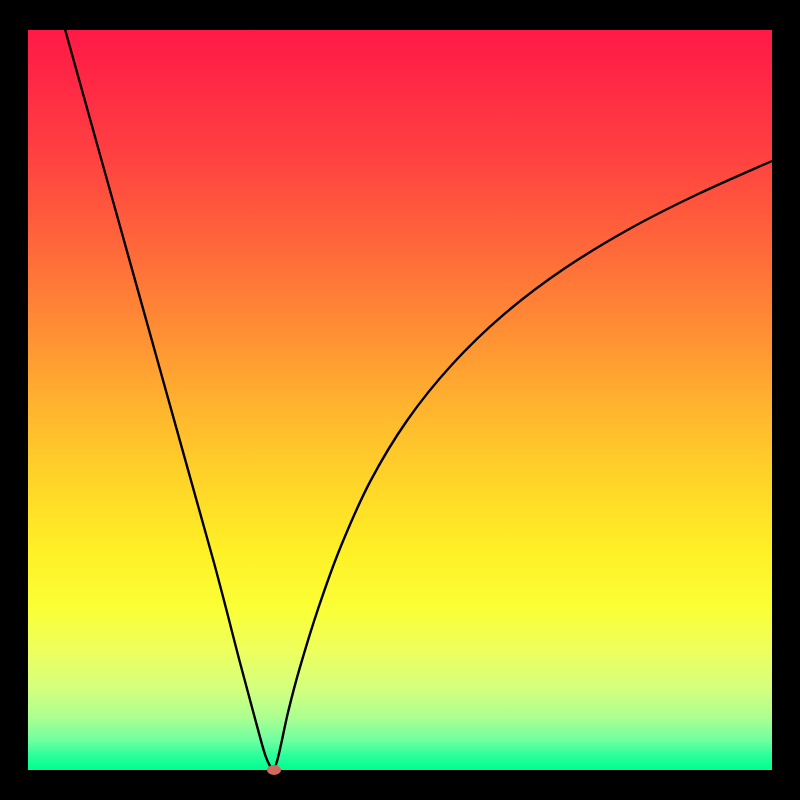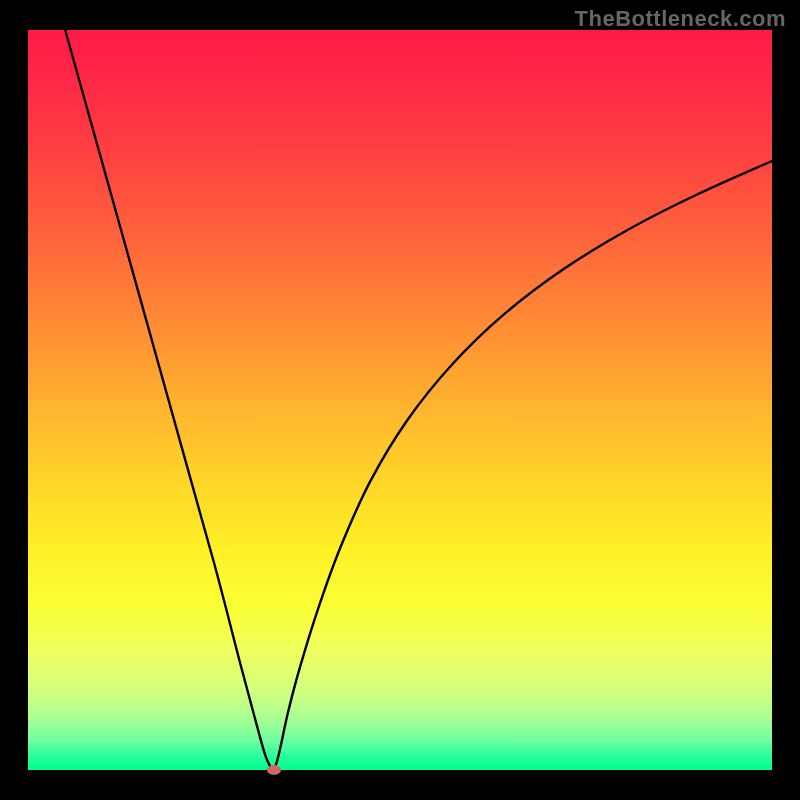--- a/index.html
+++ b/index.html
@@ -66,21 +66,20 @@
     background: #d06a5f;
     border-radius: 50%;
     transform: translate(-50%, -50%);
   }
 </style>
 </head>
 <body>
 
 <div class="frame">
 
-  <div class="watermark">TheBottleneck.com</div>
 
   <div class="plot-area" id="plot-area">
     <svg class="curve" id="curve-svg" viewBox="0 0 744 740" preserveAspectRatio="none">
       <path id="curve-path" fill="none" stroke="#000" stroke-width="2.4" stroke-linecap="round" stroke-linejoin="round" d="M 37.2,0 C 43.896,23.976000000000006 61.00800000000001,85.24800000000005 74.4,133.20000000000005 C 87.792,181.15200000000004 98.208,218.44799999999998 111.6,266.4 C 124.99199999999999,314.352 135.40800000000002,351.64799999999997 148.8,399.59999999999997 C 162.192,447.55199999999996 174.6168,490.8419999999999 186,532.8 C 197.3832,574.7579999999999 204.6744,604.7280000000001 212.04,632.7 C 219.4056,660.672 222.90239999999997,673.2816 226.92,688.2 C 230.9376,703.1184000000001 232.3512,708.5204000000001 234.36,715.58 C 236.36880000000002,722.6396 236.7408,723.8235999999999 238.08,727.42 C 239.41920000000002,731.0164 240.4608,733.2955999999999 241.8,735.56 C 243.13920000000002,737.8244 244.1808,740.9324 245.52,740 C 246.85920000000002,739.0676 247.9008,734.9088 249.24,730.38 C 250.57920000000001,725.8512 250.9512,723.7644 252.96,714.84 C 254.96880000000002,705.9156 257.05199999999996,694.5196 260.4,680.8 C 263.748,667.0803999999999 266.2032,657.0015999999999 271.56,638.62 C 276.9168,620.2384000000001 282.79440000000005,600.5248 290.16,578.6800000000001 C 297.5256,556.8352000000001 303.1056,540.1704 312.47999999999996,517.26 C 321.85439999999994,494.34959999999995 330.1872,474.31039999999996 342.24,451.4 C 354.2928,428.4896 364.7088,411.0256 379.44,389.98 C 394.1712,368.93440000000004 406.6704,353.52760000000006 424.08,334.4800000000001 C 441.4896,315.4324000000001 456.072,301.3428 476.16,284.16 C 496.24800000000005,266.97720000000004 512.9136,254.47119999999998 535.68,239.01999999999998 C 558.4463999999999,223.56879999999998 578.5344,211.77320000000006 602.64,198.32000000000005 C 626.7456,184.86680000000004 644.1552,176.4012 669.6,164.27999999999997 C 695.0448,152.15879999999996 730.608,136.97400000000002 744,130.98000000000002"></path>
     </svg>
     <div class="minimum-dot" id="min-dot" style="left: 245.52px; top: 740px;"></div>
   </div>
 
 </div>
 

